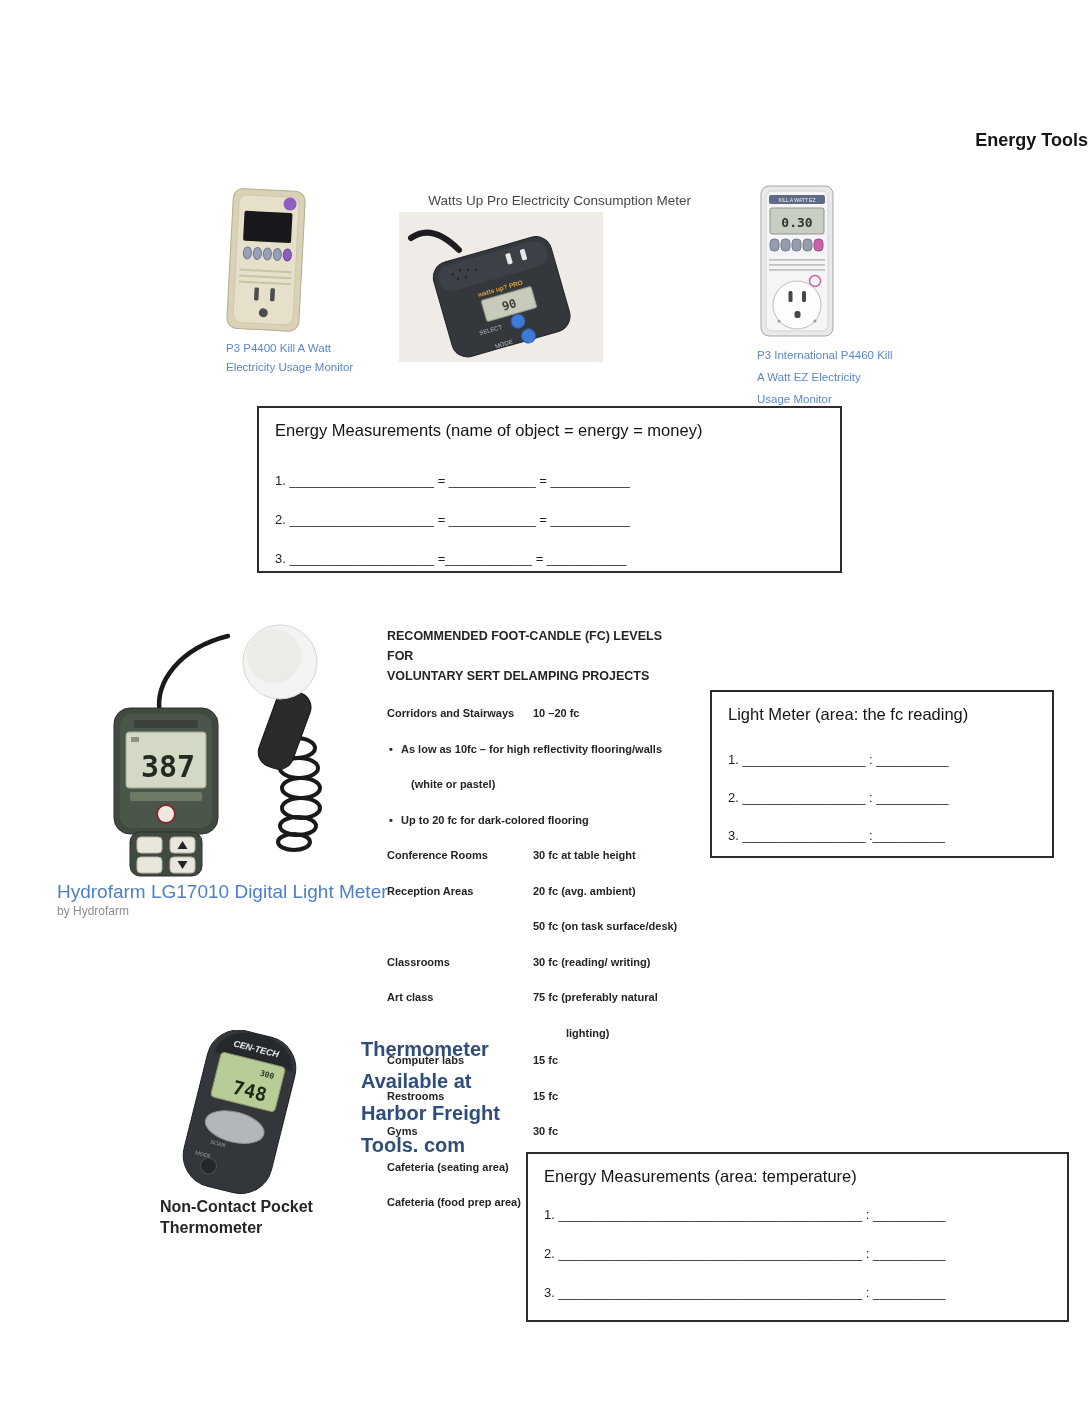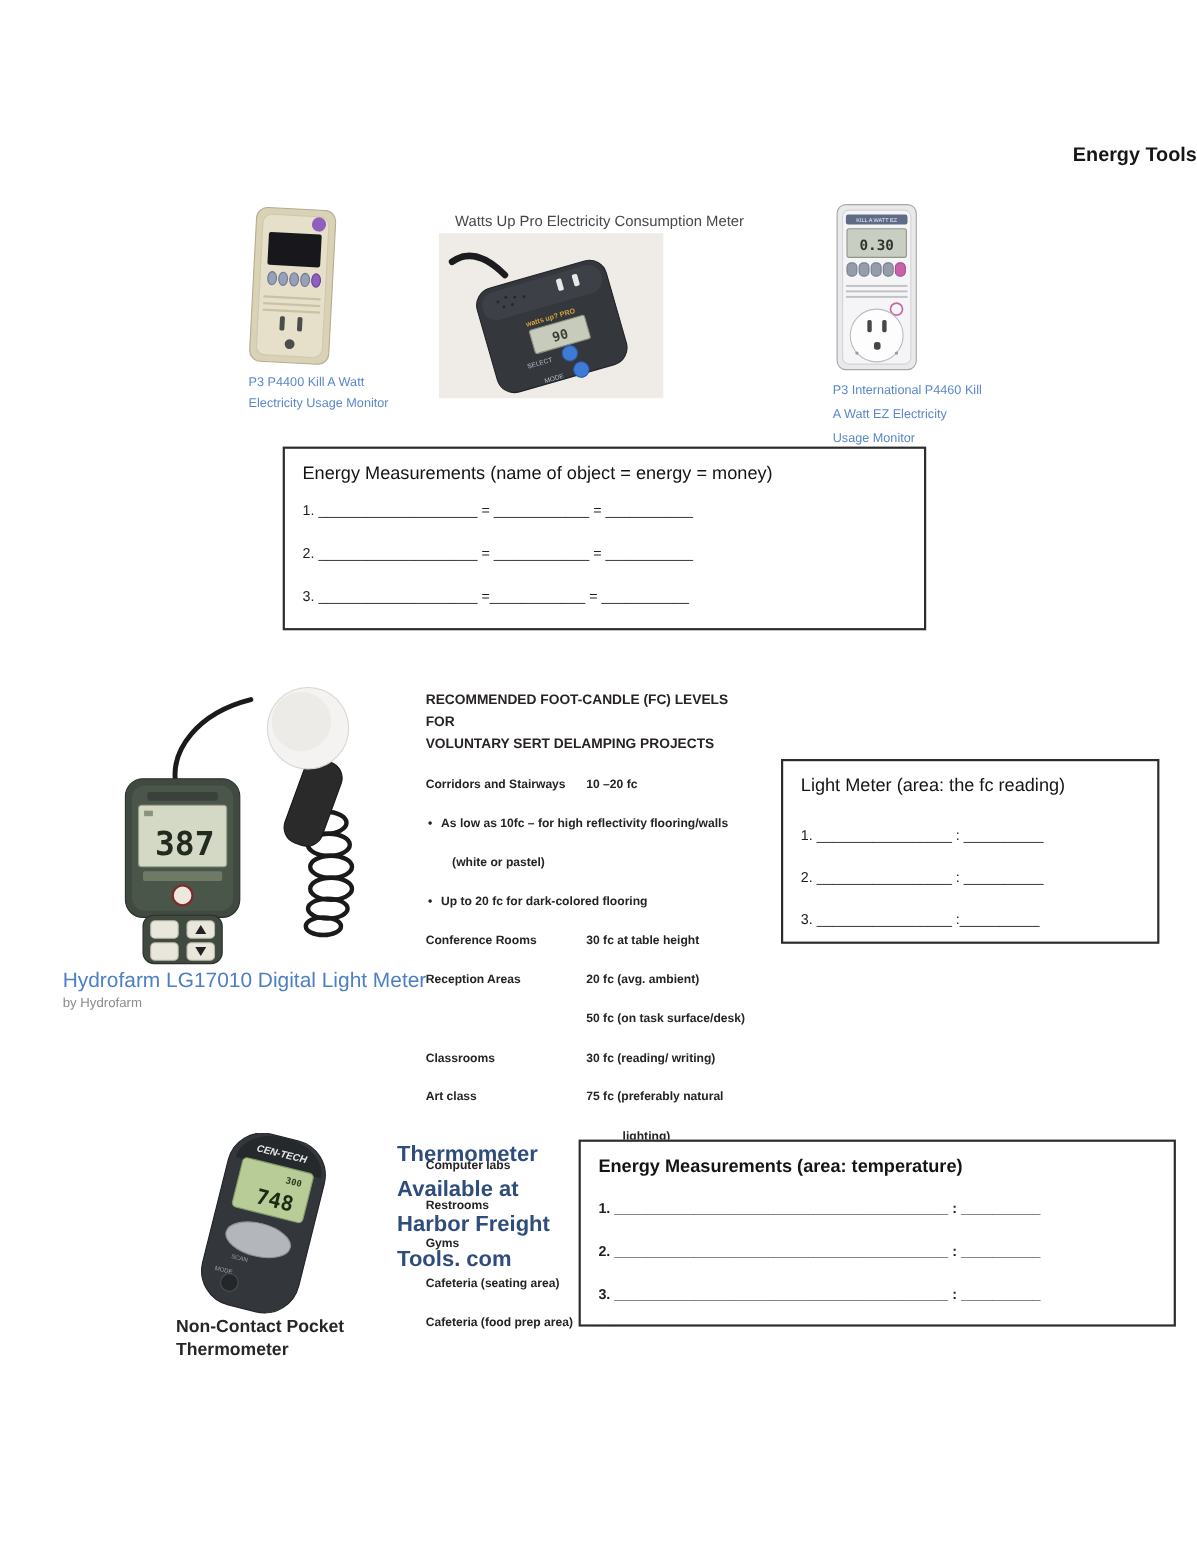--- a/index.html
+++ b/index.html
@@ -3,28 +3,28 @@
 <meta charset="utf-8">
 <style>
   html,body{margin:0;padding:0;background:#ffffff;}
   .page{position:relative;width:1088px;height:1408px;background:#ffffff;overflow:hidden;
         font-family:"Liberation Sans", sans-serif;color:#1c1c1c;}
   .abs{position:absolute;}
 
   .doc-title{left:0;right:0;top:130px;text-align:right;font-size:18px;font-weight:bold;color:#161616;}
 
   .caption-blue{font-size:11.5px;line-height:19px;color:#5b87c9;}
-  .center-caption{left:399px;top:193px;width:292px;text-align:center;font-size:13.5px;color:#474747;}
+  .center-caption{left:399px;top:193px;width:292px;text-align:right;font-size:13.5px;color:#474747;}
 
   .photo-bg{background:#efece8;}
 
   .box{border:2px solid #2c2c2c;background:#ffffff;box-sizing:border-box;padding:13px 16px;}
   .box-title{font-size:16.5px;color:#141414;}
   .box-row{font-size:13px;color:#1f1f1f;white-space:nowrap;}
-  .box1 .box-title{margin-bottom:16px;}
+  .box1 .box-title{margin-bottom:33px;}
   .box1 .box-row{margin-bottom:24px;}
   .box2 .box-title{margin-bottom:28px;}
   .box2 .box-row{margin-bottom:23px;}
   .box3 .box-title{margin-bottom:21px;}
   .box3 .box-row{margin-bottom:24px;}
 
   .fc-block{left:387px;top:626px;width:302px;color:#272324;}
   .fc-heading{font-size:12.5px;font-weight:bold;line-height:20px;}
   .fc-rows{margin-top:16px;}
   .fc-row{font-size:11px;font-weight:bold;line-height:15.5px;margin-top:20px;}
@@ -253,20 +253,20 @@
     <div>Thermometer</div>
   </div>
 
   <div class="abs harbor">
     <div>Thermometer</div>
     <div>Available at</div>
     <div>Harbor Freight</div>
     <div>Tools. com</div>
   </div>
 
-  <div class="abs box box3" style="left:526px;top:1036px;width:543px;height:170px;font-weight:bold;">
+  <div class="abs box box3" style="left:526px;top:1152px;width:543px;height:170px;">
     <div class="box-title">Energy Measurements (area: temperature)</div>
     <div class="box-row">1. __________________________________________ : __________</div>
     <div class="box-row">2. __________________________________________ : __________</div>
     <div class="box-row">3. __________________________________________ : __________</div>
   </div>
 
 </div>
 
 </body></html>

